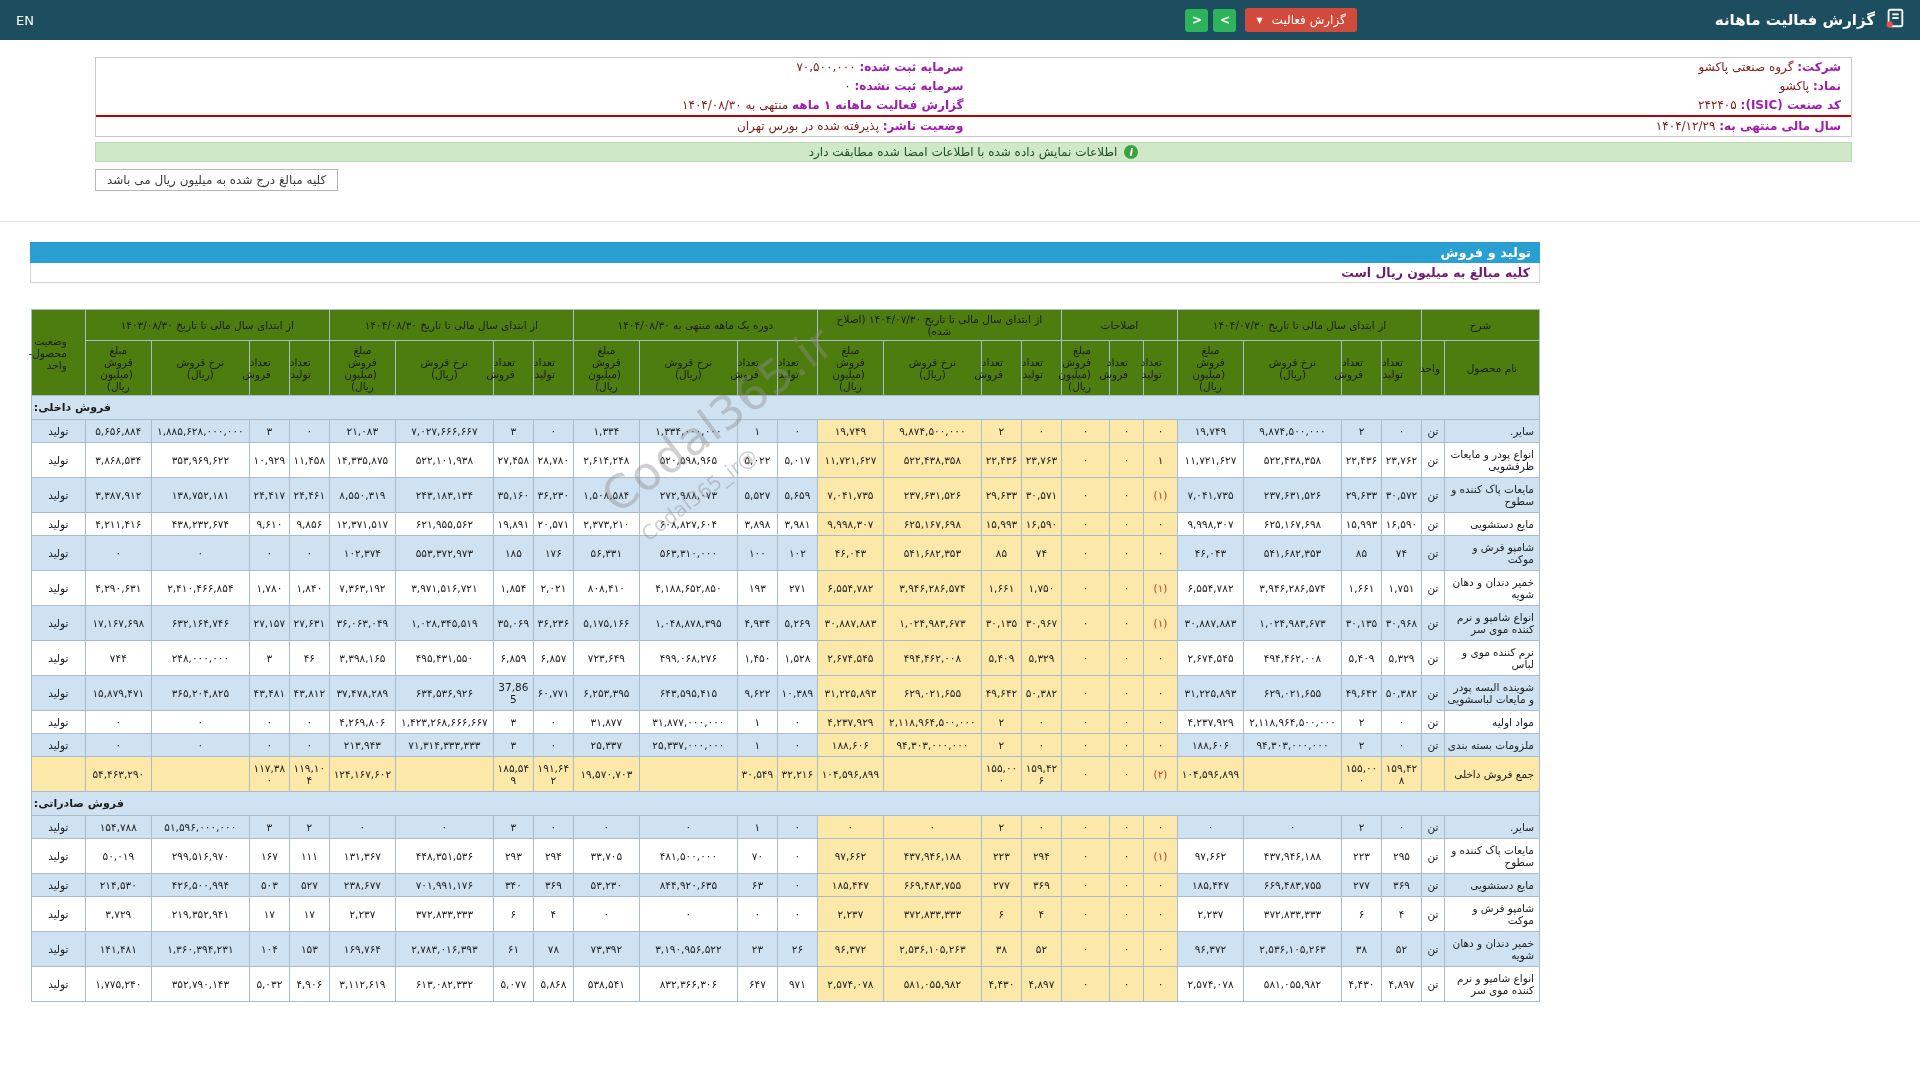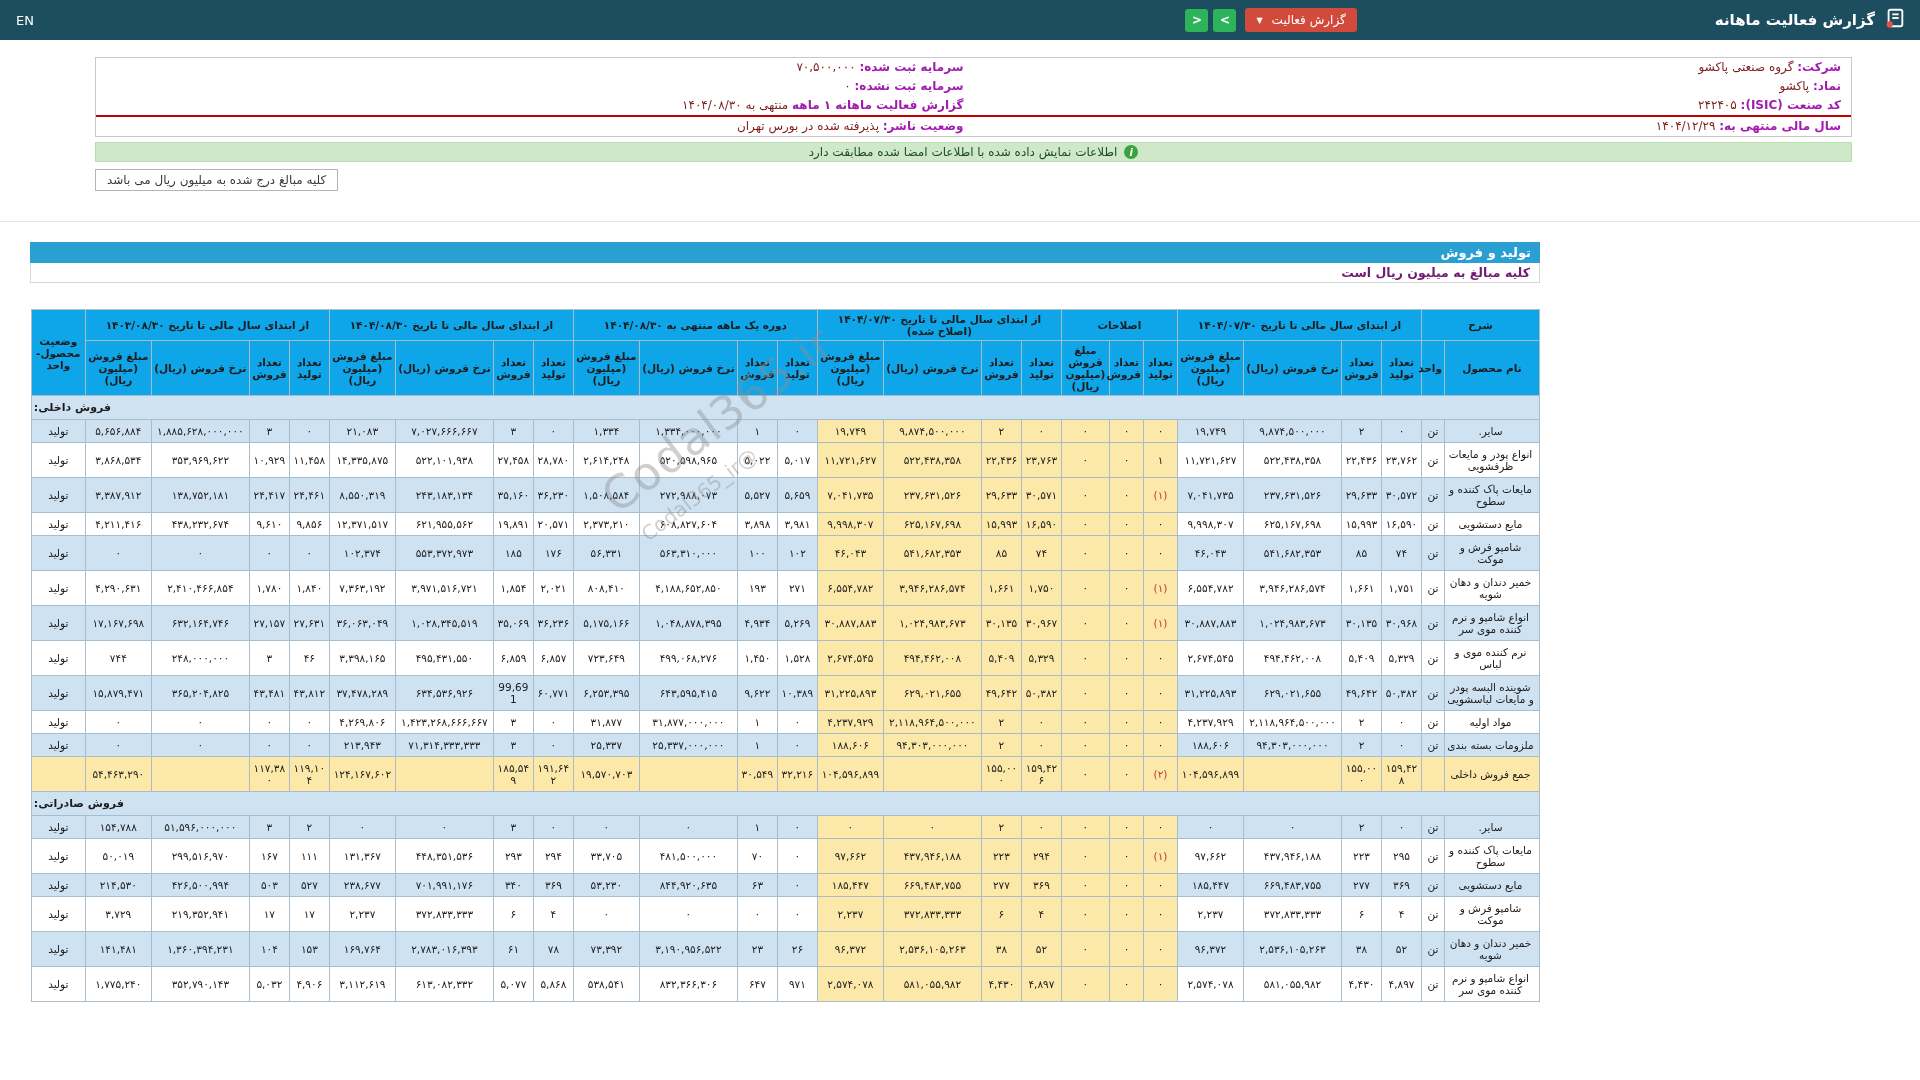--- a/index.html
+++ b/index.html
@@ -22,23 +22,23 @@
   .notice{margin:5px 68px 0 95px;height:20px;background:#cfe9c8;border:1px solid #b9dcb0;display:flex;align-items:center;justify-content:center;gap:7px;font-size:12px;color:#1d4d25}
   .info-icon{width:14px;height:14px;border-radius:50%;background:#39a33f;color:#fff;font-size:10px;font-weight:bold;font-style:italic;display:flex;align-items:center;justify-content:center}
   .note-box{width:fit-content;margin:7px auto 0 95px;border:1px solid #b5b5b5;padding:3px 11px;font-size:12px;color:#3a3a3a}
   .divider{margin-top:30px;border-top:1px solid #e4e4e4}
   .main-block{width:1510px;margin:20px 380px 0 30px}
   .sec-bar{background:#2aa0d2;color:#fff;font-weight:bold;font-size:13px;padding:3px 9px}
   .sec-note{border:1px solid #d6d6d6;border-top:0;font-size:12.5px;font-weight:bold;color:#701a75;padding:2px 9px}
   .tbl-wrap{position:relative;margin-top:26px}
   table{border-collapse:collapse;table-layout:fixed;width:1508px;direction:rtl}
   th,td{border:1px solid #a8bcca;text-align:center;vertical-align:middle;color:#1c1c1c}
-  th{font-size:10.5px;font-weight:bold;padding:3px 2px;background:#0ea5e9}
+  th{font-size:10.5px;font-weight:normal;padding:3px 18px;background:#4d7c0f}
   td{font-size:10.5px;padding:5px 2px;word-break:break-all;overflow:hidden}
-  td.name{padding-right:5px;word-break:normal}
+  td.name{text-align:right;padding-right:5px;word-break:normal}
   tr.alt td{background:#cfe2f2}
   tr.total td{background:#fce8a8}
   tr.total td.name{font-weight:normal}
   table td.cream{background:#fce8a8}
   tr.section td{background:#cfe2f2;font-weight:bold;text-align:left;padding-right:7px;font-size:11px}
   td.neg{color:#c23a2e}
   .wm{position:absolute;left:560px;top:80px;transform:rotate(-37deg);color:#8f8f8f;opacity:.42;text-align:center;pointer-events:none;user-select:none;z-index:4}
   .wm-main{font-size:46px;letter-spacing:1px}
   .wm-sub{font-size:20px;margin-top:10px;margin-left:-120px}
 </style>
@@ -408,21 +408,21 @@
             <td class="cream">۰</td>
             <td class="cream">۵۰,۳۸۲</td>
             <td class="cream">۴۹,۶۴۲</td>
             <td class="cream">۶۲۹,۰۲۱,۶۵۵</td>
             <td class="cream">۳۱,۲۲۵,۸۹۳</td>
             <td>۱۰,۳۸۹</td>
             <td>۹,۶۲۲</td>
             <td>۶۴۳,۵۹۵,۴۱۵</td>
             <td>۶,۲۵۳,۳۹۵</td>
             <td>۶۰,۷۷۱</td>
-            <td>99,691</td>
+            <td>37,865</td>
             <td>۶۳۴,۵۳۶,۹۲۶</td>
             <td>۳۷,۴۷۸,۲۸۹</td>
             <td>۴۳,۸۱۲</td>
             <td>۴۳,۴۸۱</td>
             <td>۳۶۵,۲۰۴,۸۲۵</td>
             <td>۱۵,۸۷۹,۴۷۱</td>
             <td class="status">تولید</td>
           </tr>
           <tr>
             <td class="name">مواد اولیه</td>

